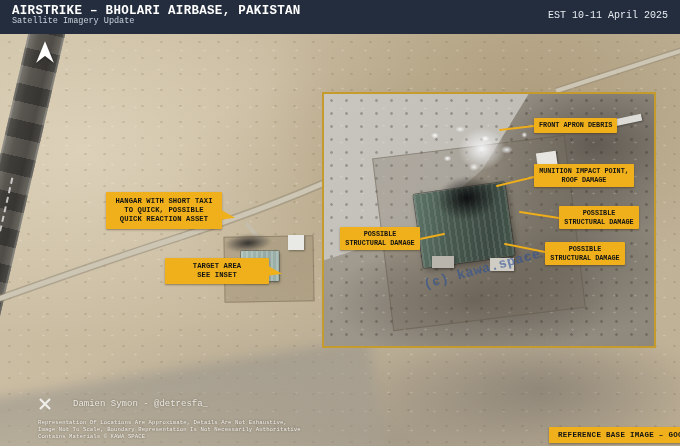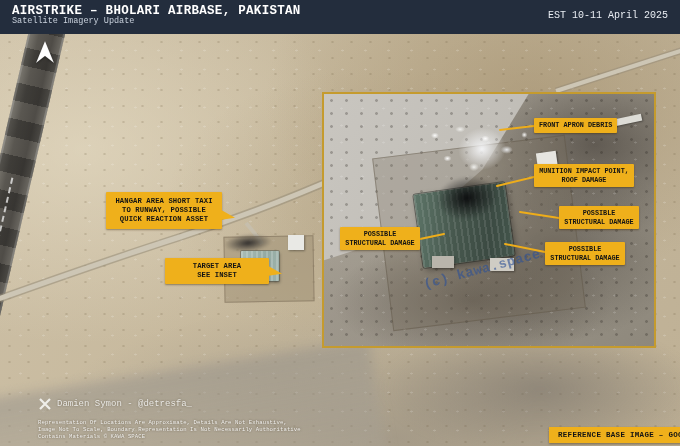--- a/index.html
+++ b/index.html
@@ -177,21 +177,21 @@
     font-size:6.8px;font-weight:bold;line-height:8.5px;text-align:center;
     padding:3px 5px;border-radius:1px;box-shadow:0 1px 2px rgba(60,40,0,.45);
   }
   .il-apron{left:210px;top:24px;white-space:nowrap;}
   .il-munition{left:210px;top:70px;width:90px;}
   .il-psd-r1{left:235px;top:112px;width:70px;}
   .il-psd-r2{left:221px;top:148px;width:70px;}
   .il-psd-left{left:16px;top:133px;width:70px;}
   
   .credit{
-    position:absolute;left:39px;top:398px;z-index:15;display:flex;align-items:center;gap:6px;
+    position:absolute;left:39px;top:398px;z-index:15;display:flex;align-items:center;gap:22px;
     color:rgba(252,252,250,.85);font-size:9px;text-shadow:0 0 2px rgba(90,80,60,.8);
   }
   .disclaimer{
     position:absolute;left:38px;top:419px;z-index:15;
     color:rgba(255,255,255,.88);font-size:5.6px;line-height:7px;
     text-shadow:0 0 2px rgba(90,80,60,.9);letter-spacing:.1px;
   }
   .reference{
     position:absolute;left:549px;top:427px;z-index:15;background:#efb01b;color:#141414;
     font-size:7.5px;font-weight:bold;padding:4px 9px;letter-spacing:.3px;
@@ -225,21 +225,21 @@
     <div class="compound"></div>
     <div class="m-smudge"></div>
     <div class="m-roof"></div>
     <div class="m-bldg"></div>
     <svg class="north" viewBox="0 0 22 24">
       <polygon points="11,1 20,23 11,16 2,23" fill="#ffffff" stroke="rgba(0,0,0,.2)" stroke-width="0.5"></polygon>
     </svg>
   </div>
 
   <div class="callout hangar-callout">
-    <span>HANGAR AREA SHORT TAXI TO RUNWAY, POSSIBLE QUICK REACTION ASSET</span>
+    <span>HANGAR WITH SHORT TAXI TO QUICK, POSSIBLE QUICK REACTION ASSET</span>
     <div class="tail tail-right"></div>
   </div>
   <div class="callout target-callout">
     <span>TARGET AREA SEE INSET</span>
     <div class="tail tail-right"></div>
   </div>
 
   <div class="inset">
     <div class="i-apron"></div>
     <div class="speckle2"></div>

